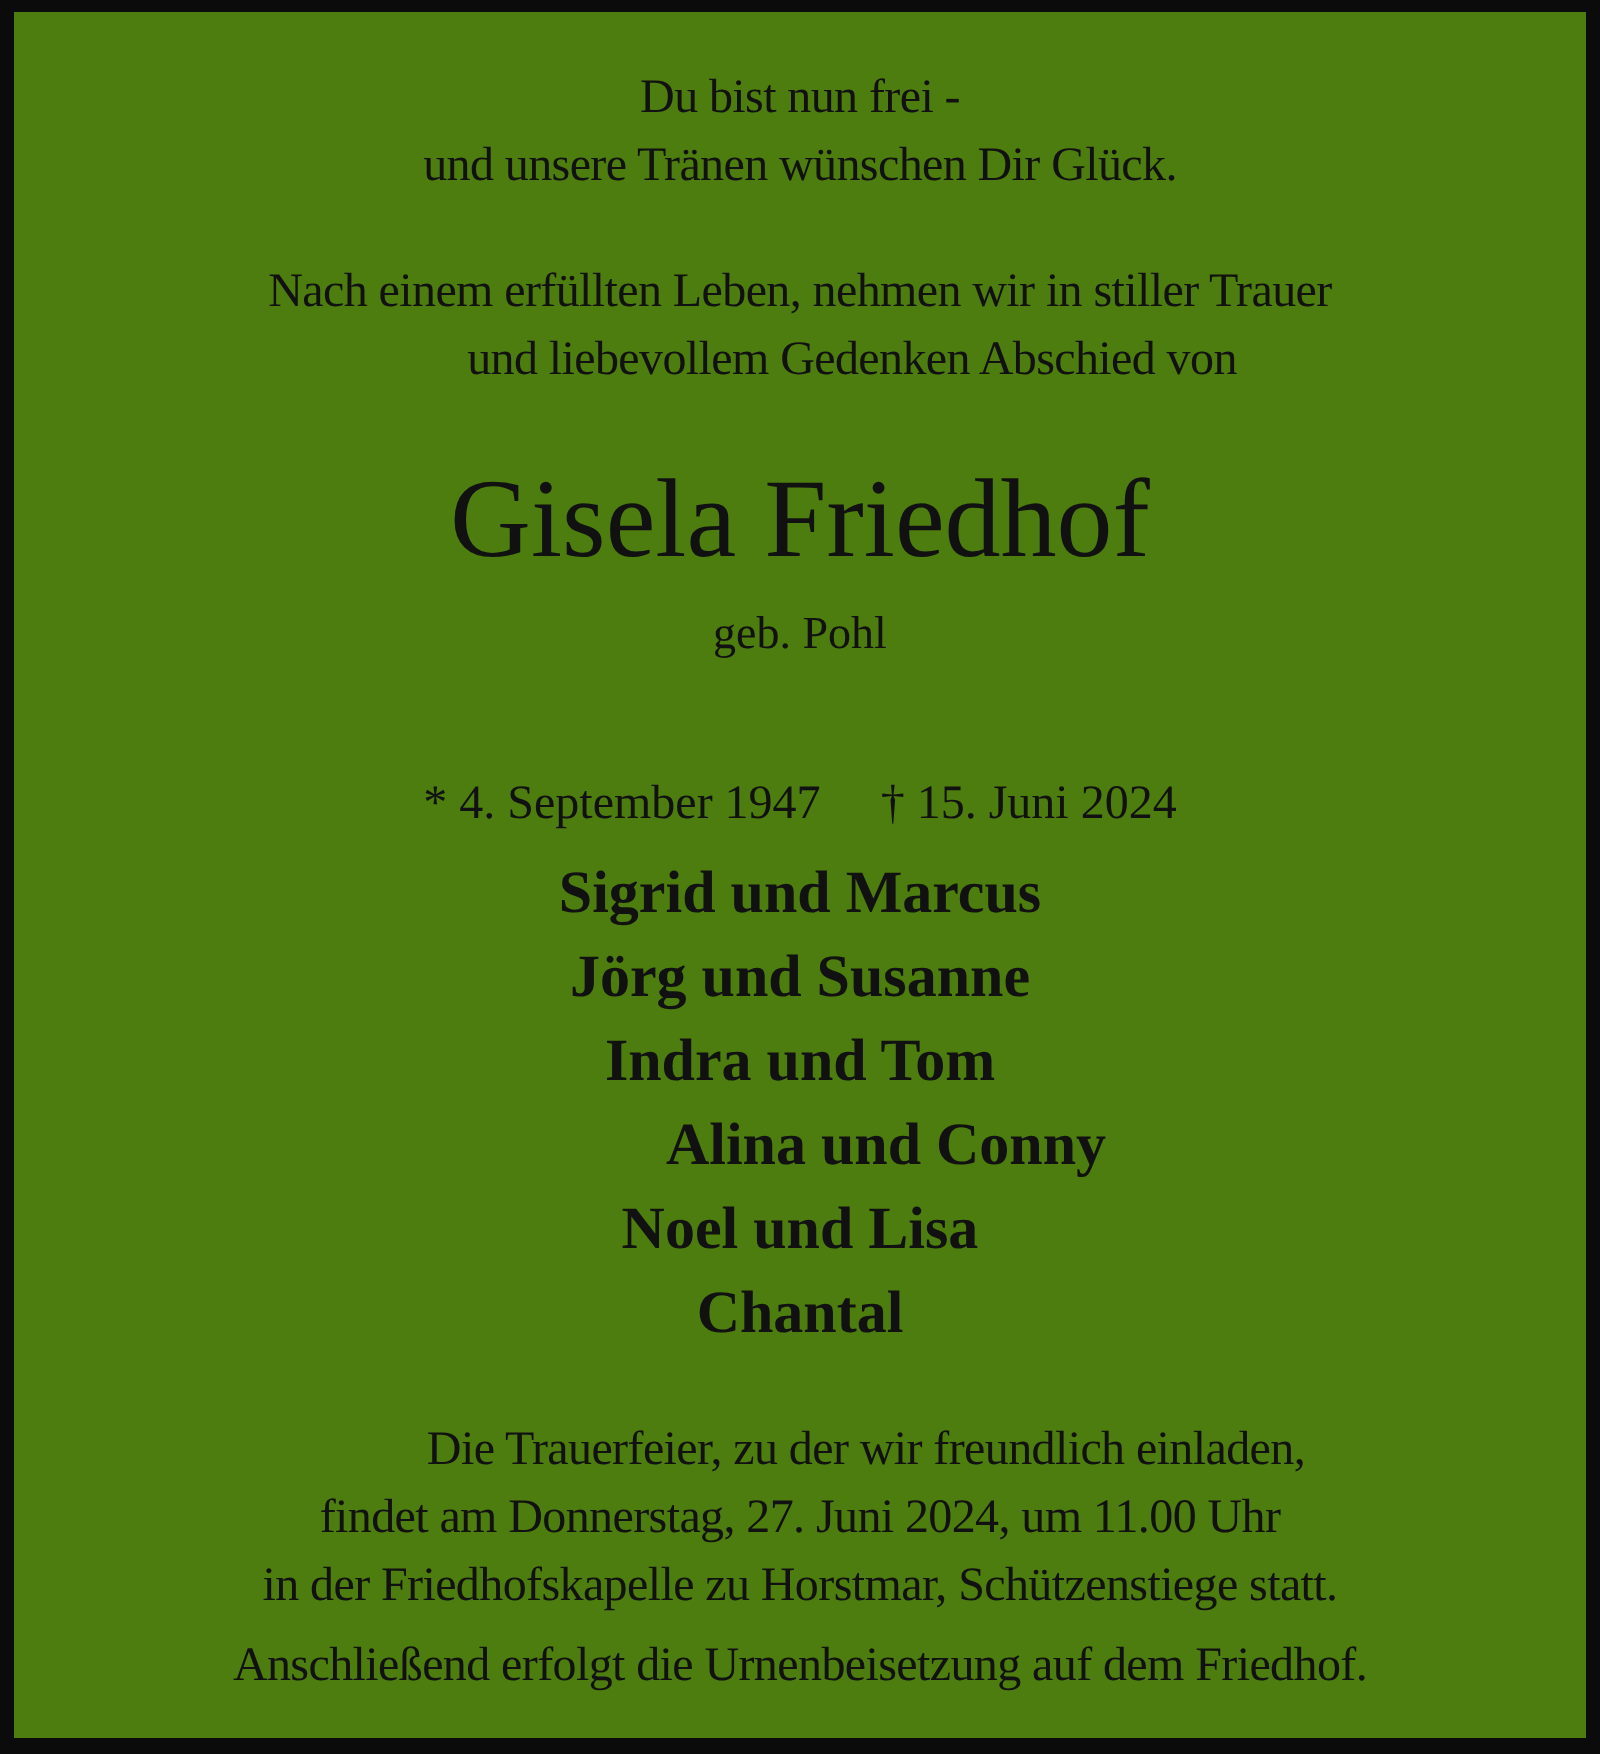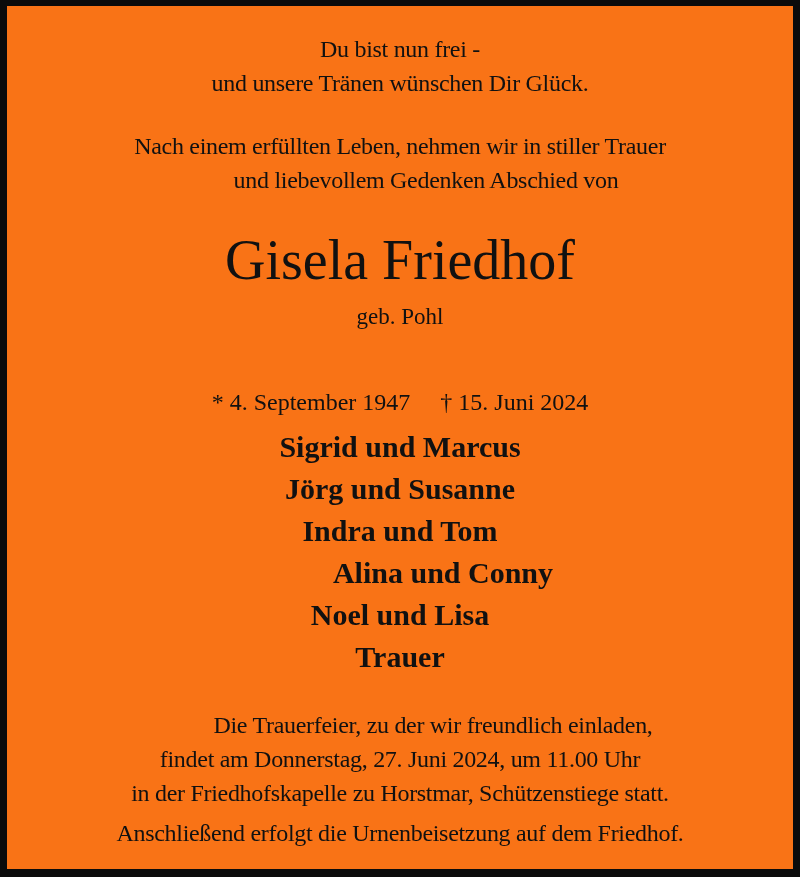--- a/index.html
+++ b/index.html
@@ -17,21 +17,21 @@
       position: absolute;
       left: 0;
       top: 0;
       width: 800px;
       height: 877px;
       box-sizing: border-box;
       border-top: 6px solid #0b0b0b;
       border-left: 7px solid #0b0b0b;
       border-right: 7px solid #0b0b0b;
       border-bottom: 8px solid #0b0b0b;
-      background: #f97316;
+      background: #4d7c0f;
     }
     .line {
       position: absolute;
       left: 0;
       width: 786px;
       text-align: center;
       font-family: "Liberation Serif", "DejaVu Serif", serif;
       color: #111111;
       white-space: nowrap;
     }
@@ -82,20 +82,20 @@
 
   <div class="line dates" style="top:345px;margin-top:38px;">
     <span>* 4. September 1947</span><span class="gap"></span><span>† 15. Juni 2024</span>
   </div>
 
   <div class="line mourner" style="top:424px;">Sigrid und Marcus</div>
   <div class="line mourner" style="top:466px;">Jörg und Susanne</div>
   <div class="line mourner" style="top:508px;">Indra und Tom</div>
   <div class="line mourner" style="top:550px;margin-left:43px;">Alina und Conny</div>
   <div class="line mourner" style="top:592px;">Noel und Lisa</div>
-  <div class="line mourner" style="top:634px;">Trauer</div>
+  <div class="line mourner" style="top:634px;">Chantal</div>
 
   <div class="line service" style="top:706px;margin-left:33px;">Die Trauerfeier, zu der wir freundlich einladen,</div>
   <div class="line service" style="top:740px;">findet am Donnerstag, 27. Juni 2024, um 11.00 Uhr</div>
   <div class="line service" style="top:774px;">in der Friedhofskapelle zu Horstmar, Schützenstiege statt.</div>
   <div class="line service" style="top:814px;">Anschließend erfolgt die Urnenbeisetzung auf dem Friedhof.</div>
 
 </div>
 
 </body></html>

